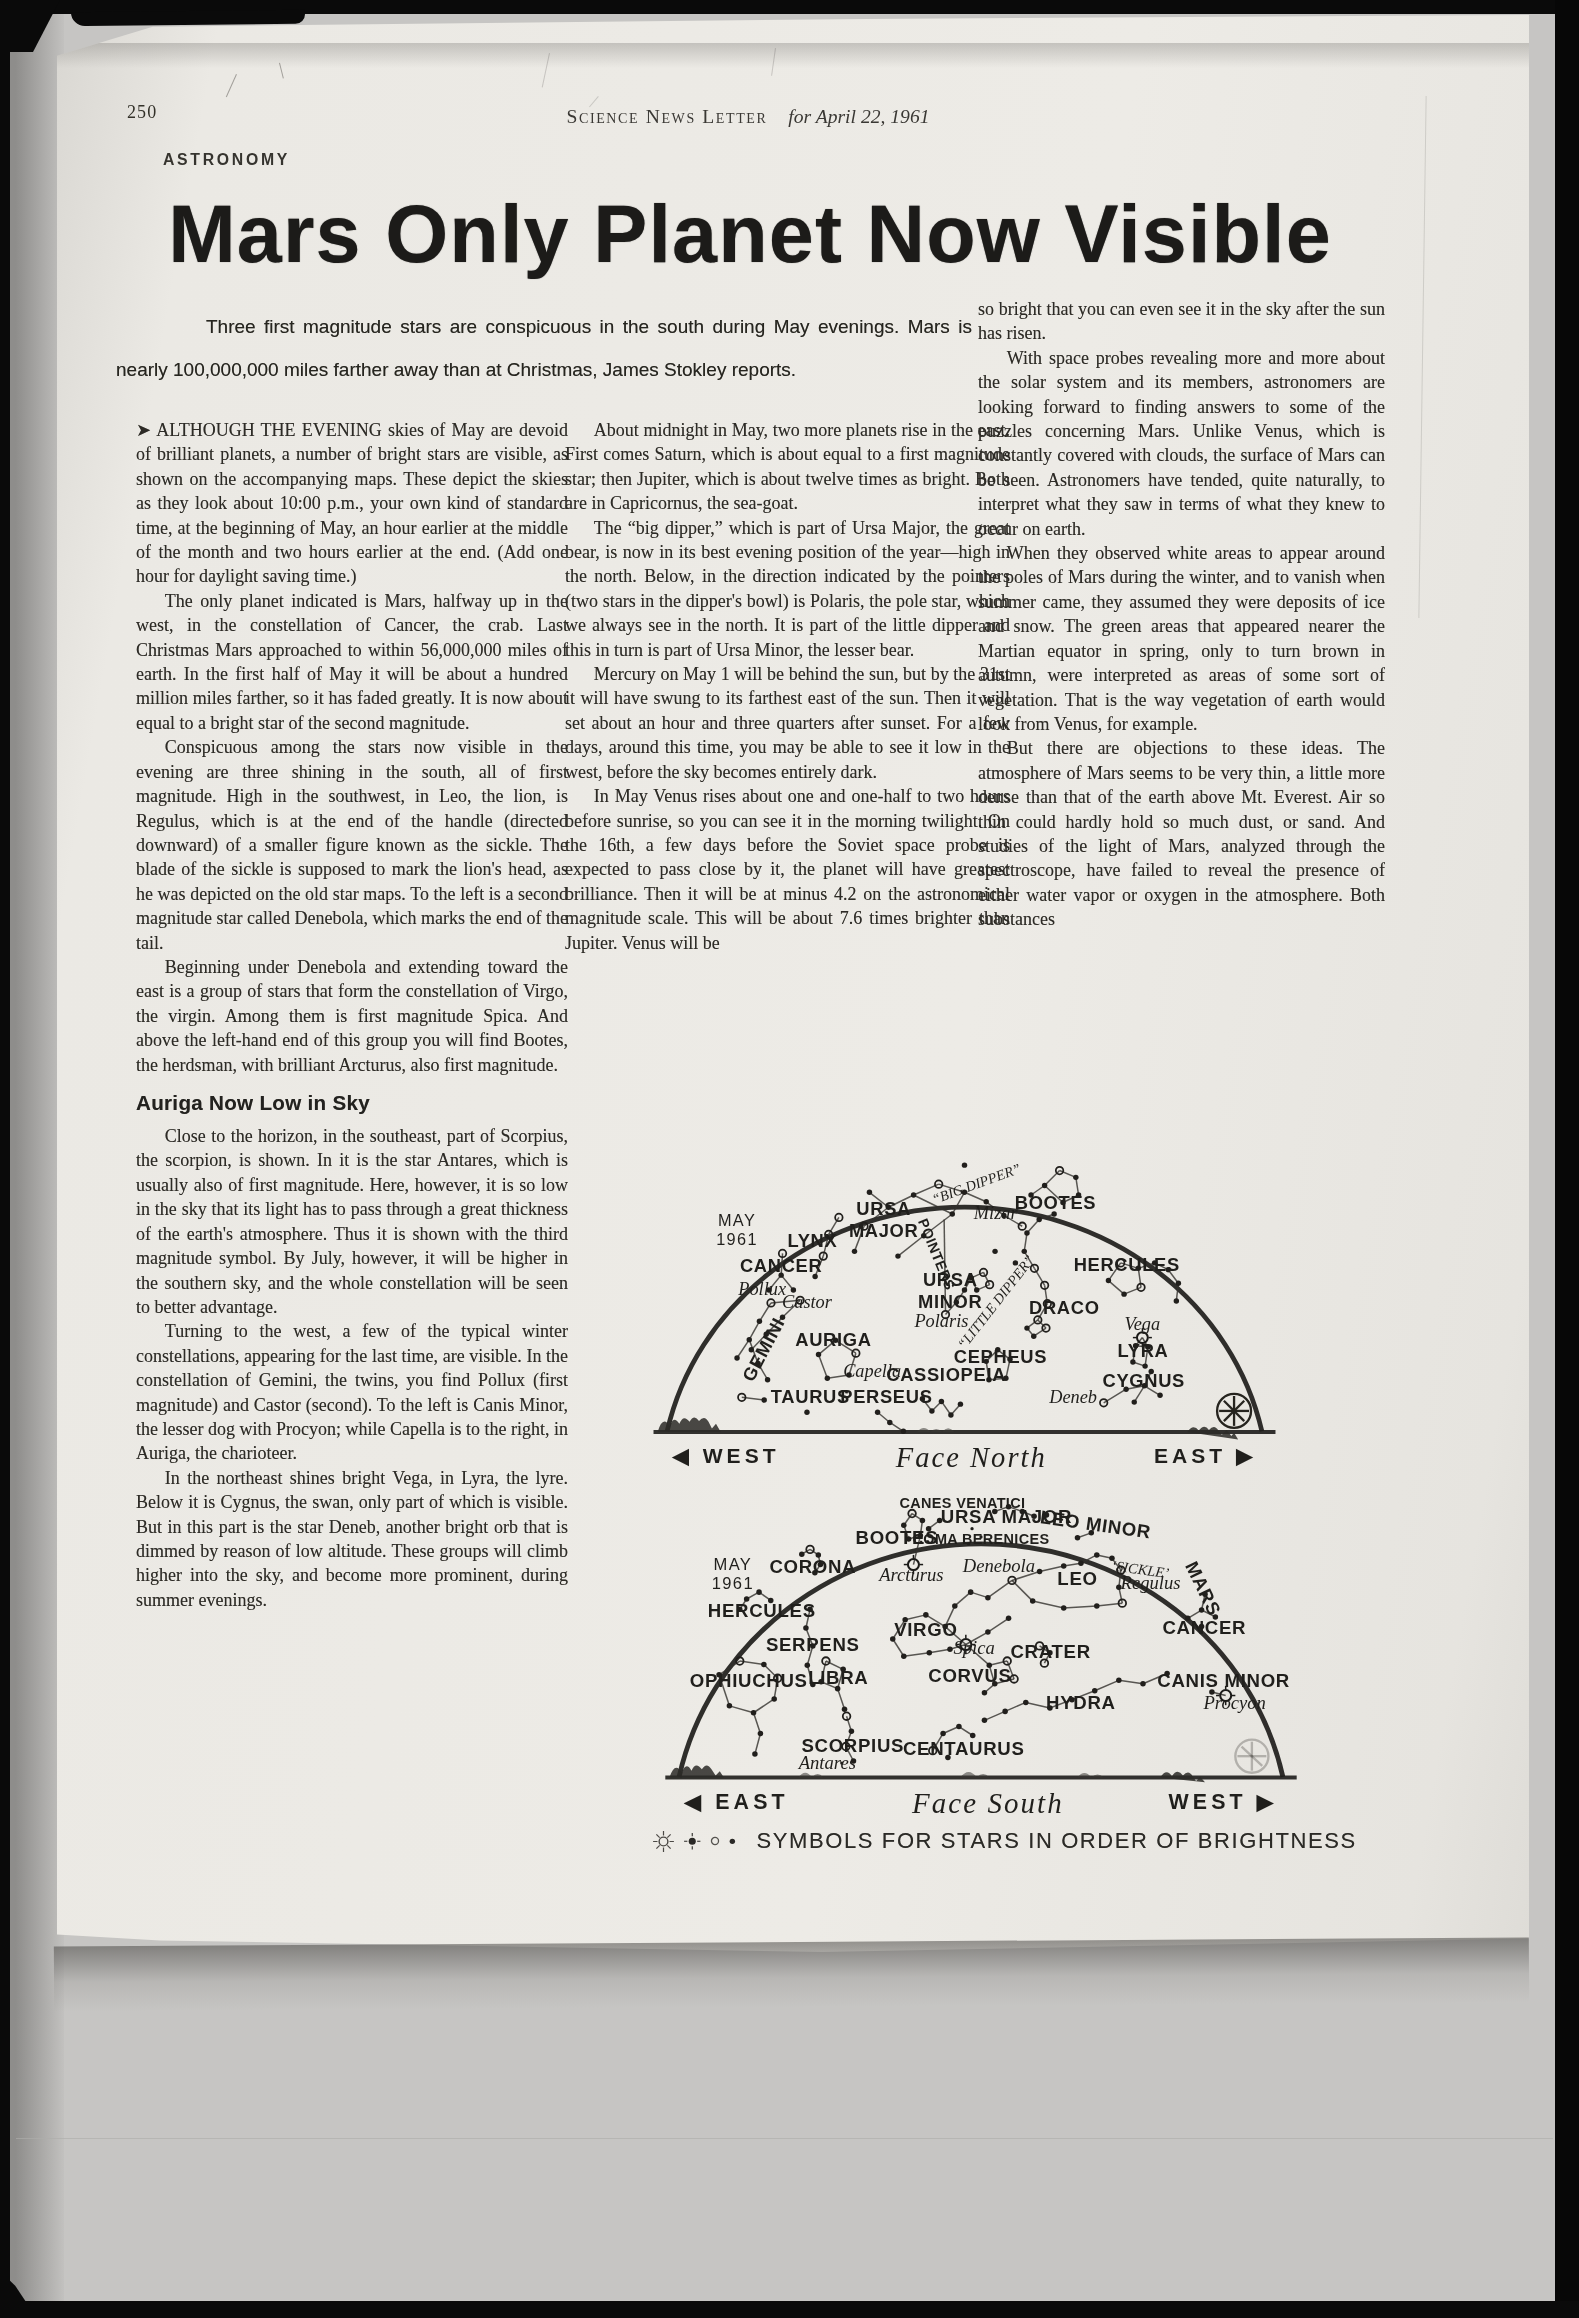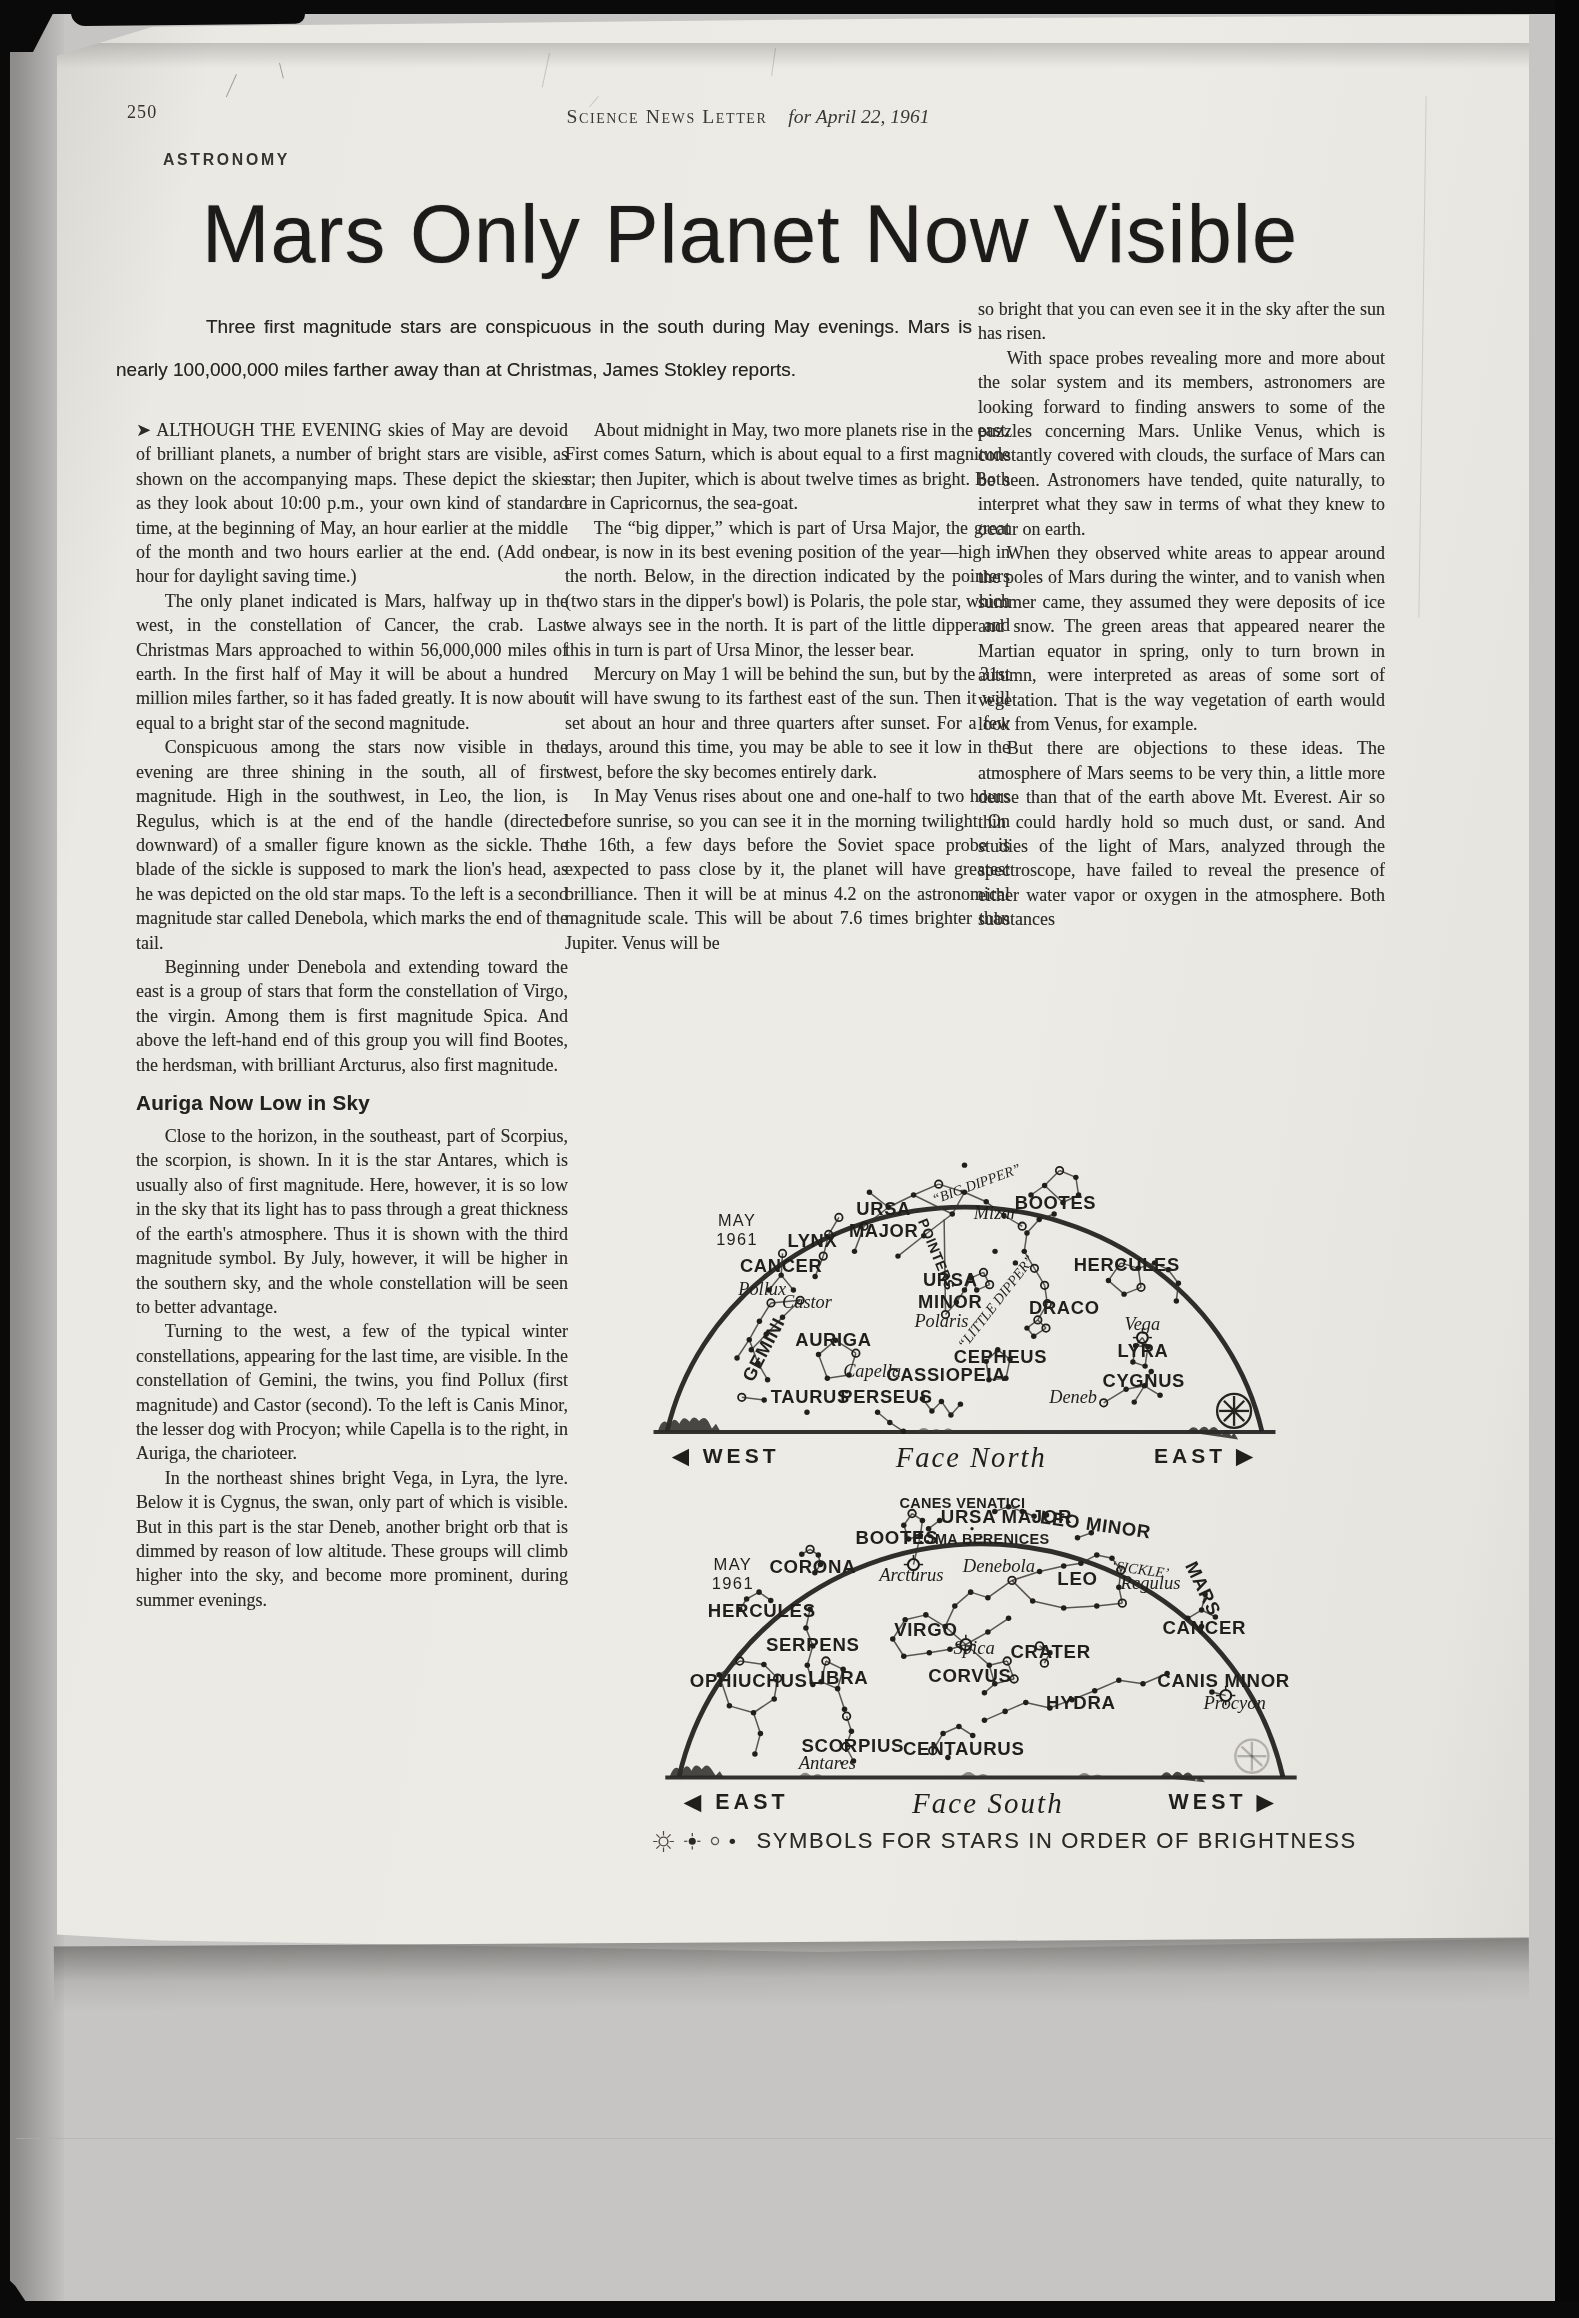--- a/index.html
+++ b/index.html
@@ -33,21 +33,21 @@
   .mark{position:absolute;background:none;border-left:1.6px solid rgba(70,68,64,.45);transform-origin:top left;}
   
   .pageno{position:absolute;left:59px;top:87px;font-size:18px;letter-spacing:1.1px;color:#333129;margin-left:11px;}
   .runhead{position:absolute;left:691px;top:91px;transform:translateX(-50%);white-space:nowrap;
         font-size:19.6px;color:#3a3834;}
   .runhead .jname{font-variant:small-caps;letter-spacing:1.6px;}
   .runhead .jissue{font-style:italic;margin-left:16px;}
   .kicker{position:absolute;left:106px;top:136px;font-family:"Liberation Sans",sans-serif;
         font-size:15.8px;letter-spacing:2.7px;color:#36342f;font-weight:700;}
   .title{position:absolute;left:693px;top:173px;transform:translateX(-50%);margin:0;white-space:nowrap;
-        font-family:"Liberation Sans",sans-serif;font-weight:400;font-size:81px;letter-spacing:1.1px;
+        font-family:"Liberation Sans",sans-serif;font-weight:700;font-size:81px;letter-spacing:1.1px;
         color:#1c1b19;text-shadow:0 0 1.1px rgba(28,27,25,.55);}
   .lede{position:absolute;left:43px;top:274px;width:856px;margin:16px;
         font-family:"Liberation Sans",sans-serif;font-size:19px;line-height:43px;color:#26251f;
         text-align:justify;text-indent:90px;text-shadow:0 0 0.5px rgba(38,37,31,.5);}
   
   .col{position:absolute;text-align:justify;font-size:18px;line-height:24.4px;color:#2d2b26;
         text-shadow:0 0 0.5px rgba(45,43,38,.42);}
   .col1{left:79px;top:403px;width:432px;}
   .col2{left:508px;top:403px;width:445px;}
   .col3{left:921px;top:282px;width:407px;}

